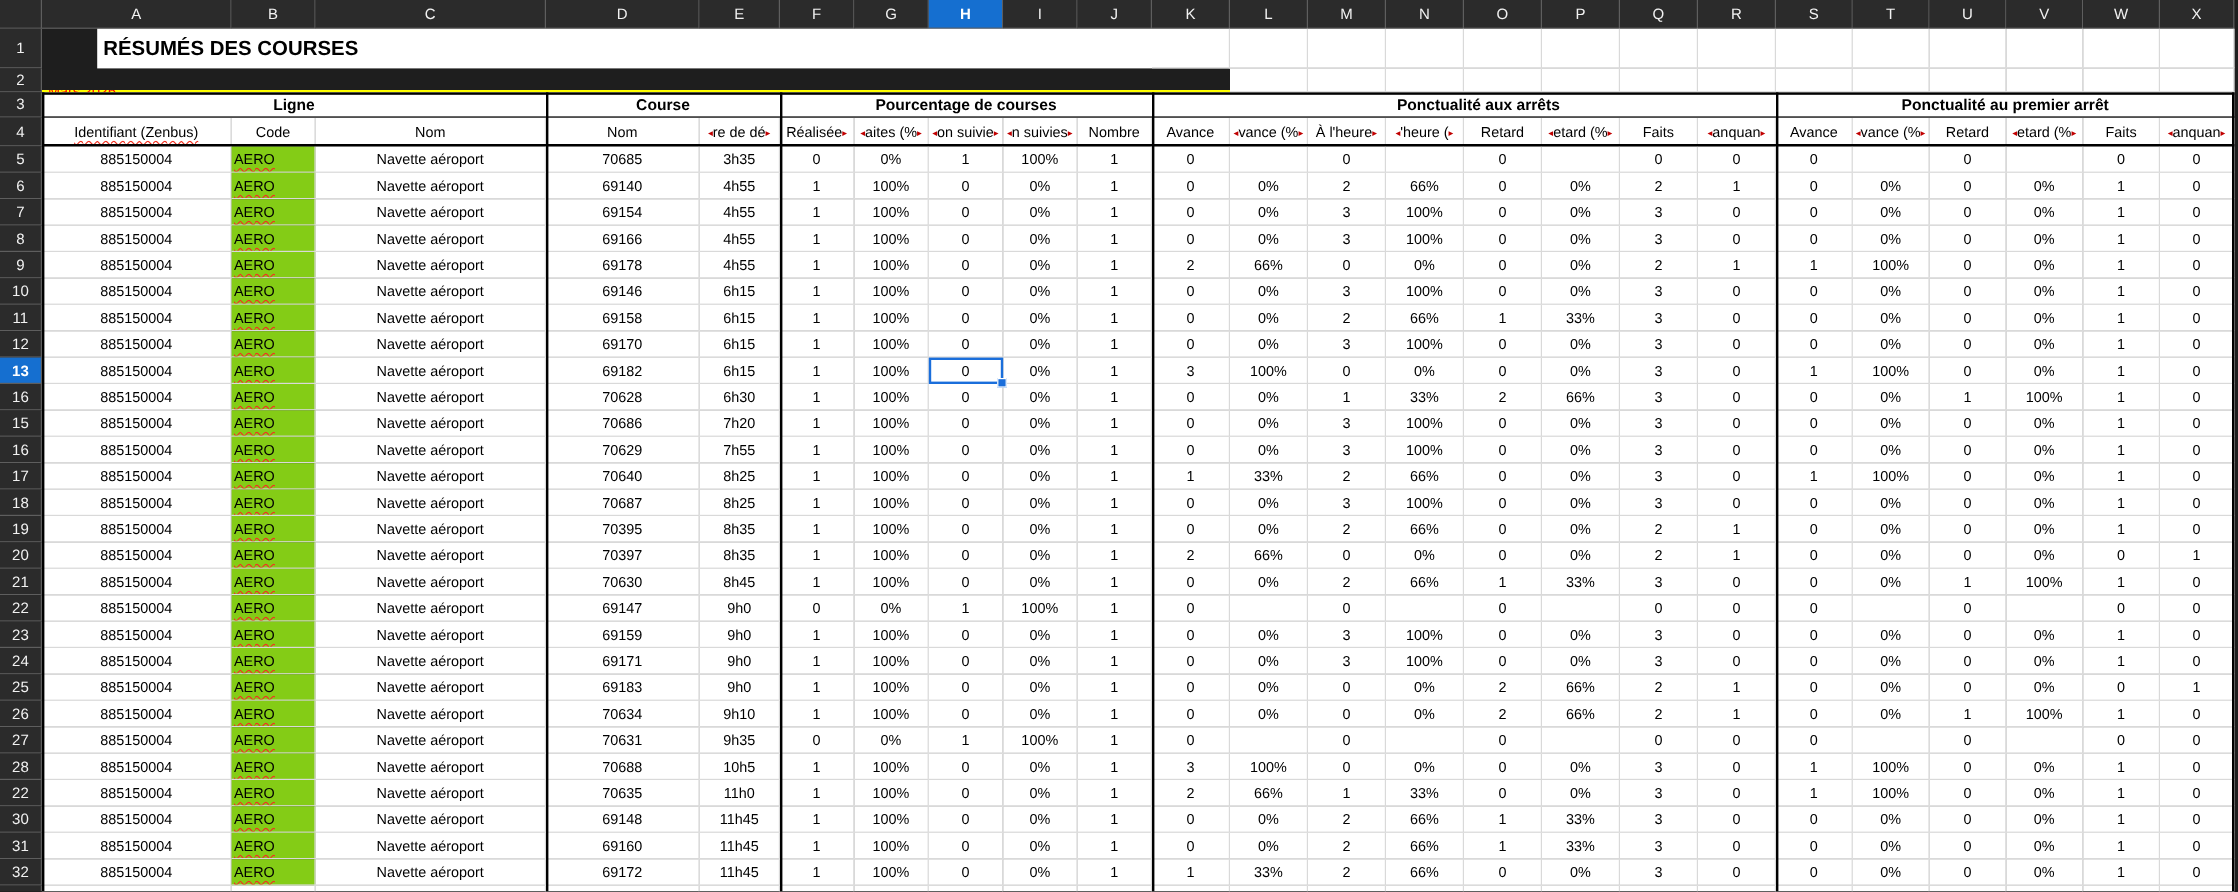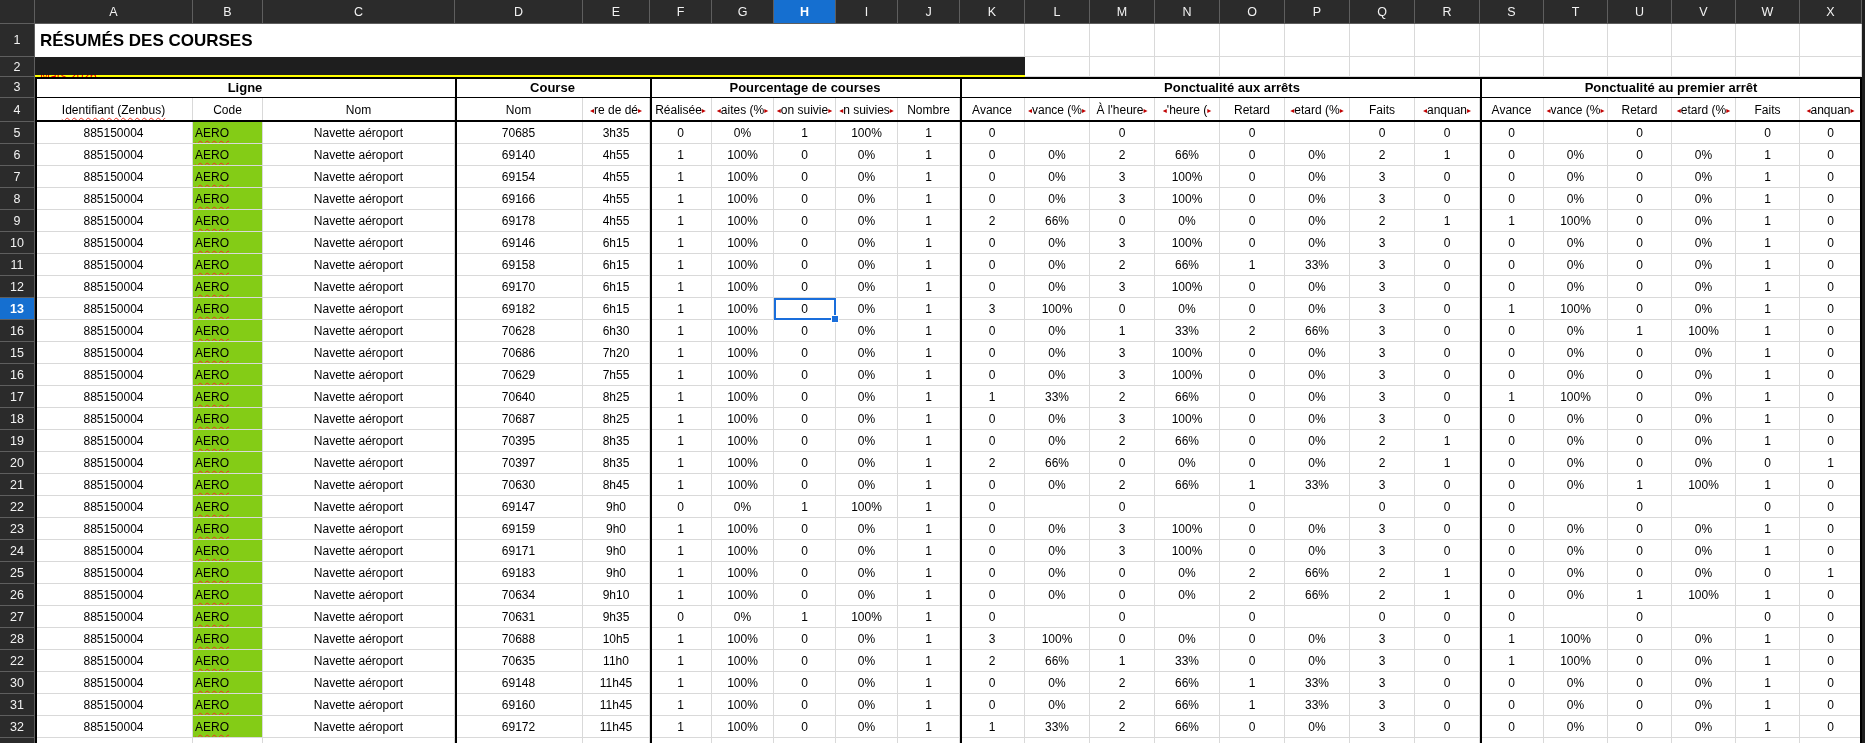--- a/index.html
+++ b/index.html
@@ -5,21 +5,21 @@
   html,body{margin:0;padding:0;background:#161616;}
   #app{position:relative;width:1865px;height:743px;background:#1e1e1e;overflow:hidden;
        font-family:"Liberation Sans","DejaVu Sans",sans-serif;}
   #grid{position:absolute;left:0;top:0;display:grid;}
   .c{box-sizing:border-box;display:flex;align-items:center;justify-content:center;
      background:#fff;color:#000;font-size:12px;white-space:nowrap;overflow:hidden;
      border-right:1px solid #d9d9d9;border-bottom:1px solid #d9d9d9;}
   .head{background:#2b2b2b;color:#f2f2f2;border-right:1px solid #5e5e5e;border-bottom:1px solid #5e5e5e;
         font-size:12.5px;}
   .selhead{background:#156FD0;color:#fff;font-weight:bold;}
-  .title-cell{justify-content:flex-start;font-weight:bold;font-size:17px;border-right:none;border-bottom:none;padding-left:5px;}
+  .title-cell{justify-content:flex-start;font-weight:bold;font-size:17px;border-right:none;border-bottom:none;padding-left:5px;margin-left:46px;}
   .yellow{background:#FFFF00;color:#FF0000;justify-content:flex-start;padding-left:5px;border-right:none;border-bottom:none;margin-top:18px;}
   .group{font-weight:bold;font-size:13px;border-right:none;border-bottom:none;}
   .hdr{font-size:12px;border-bottom:none;align-items:center;}
   .aero{background:#84cc16;justify-content:flex-start;padding-left:2px;}
   .sq{text-decoration:underline wavy #f03222 1px;text-underline-offset:3px;}
   .mk{color:#c00000;font-size:8px;flex:0 0 auto;}
   .vline,.hline{position:absolute;background:#000;z-index:5;}
   #selbox{position:absolute;z-index:6;border:2px solid #1A6EDB;background:transparent;}
   #handle{position:absolute;z-index:7;width:6px;height:6px;background:#1A6EDB;border:1px solid #fff;}
 </style>

